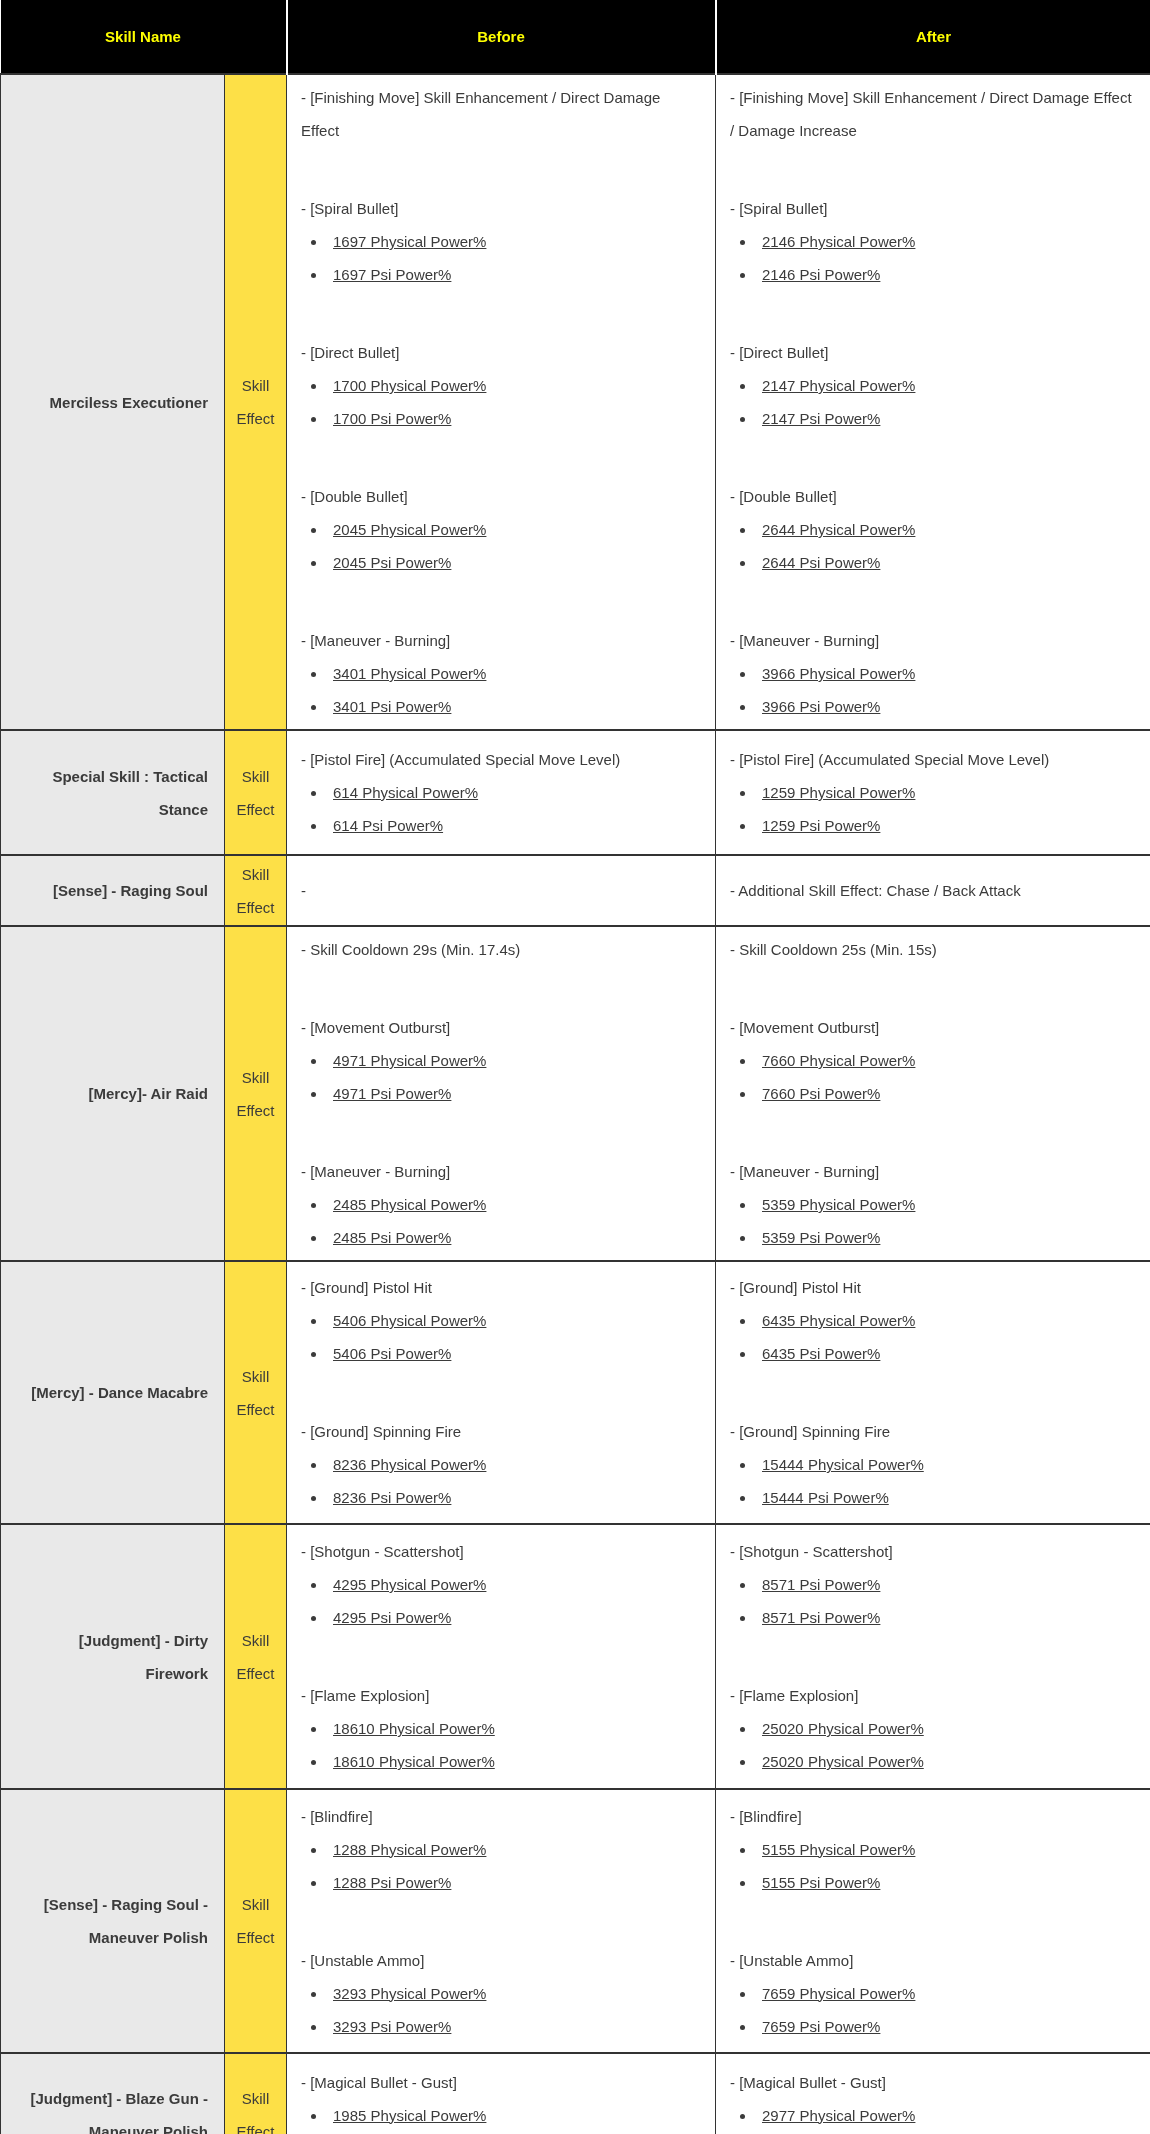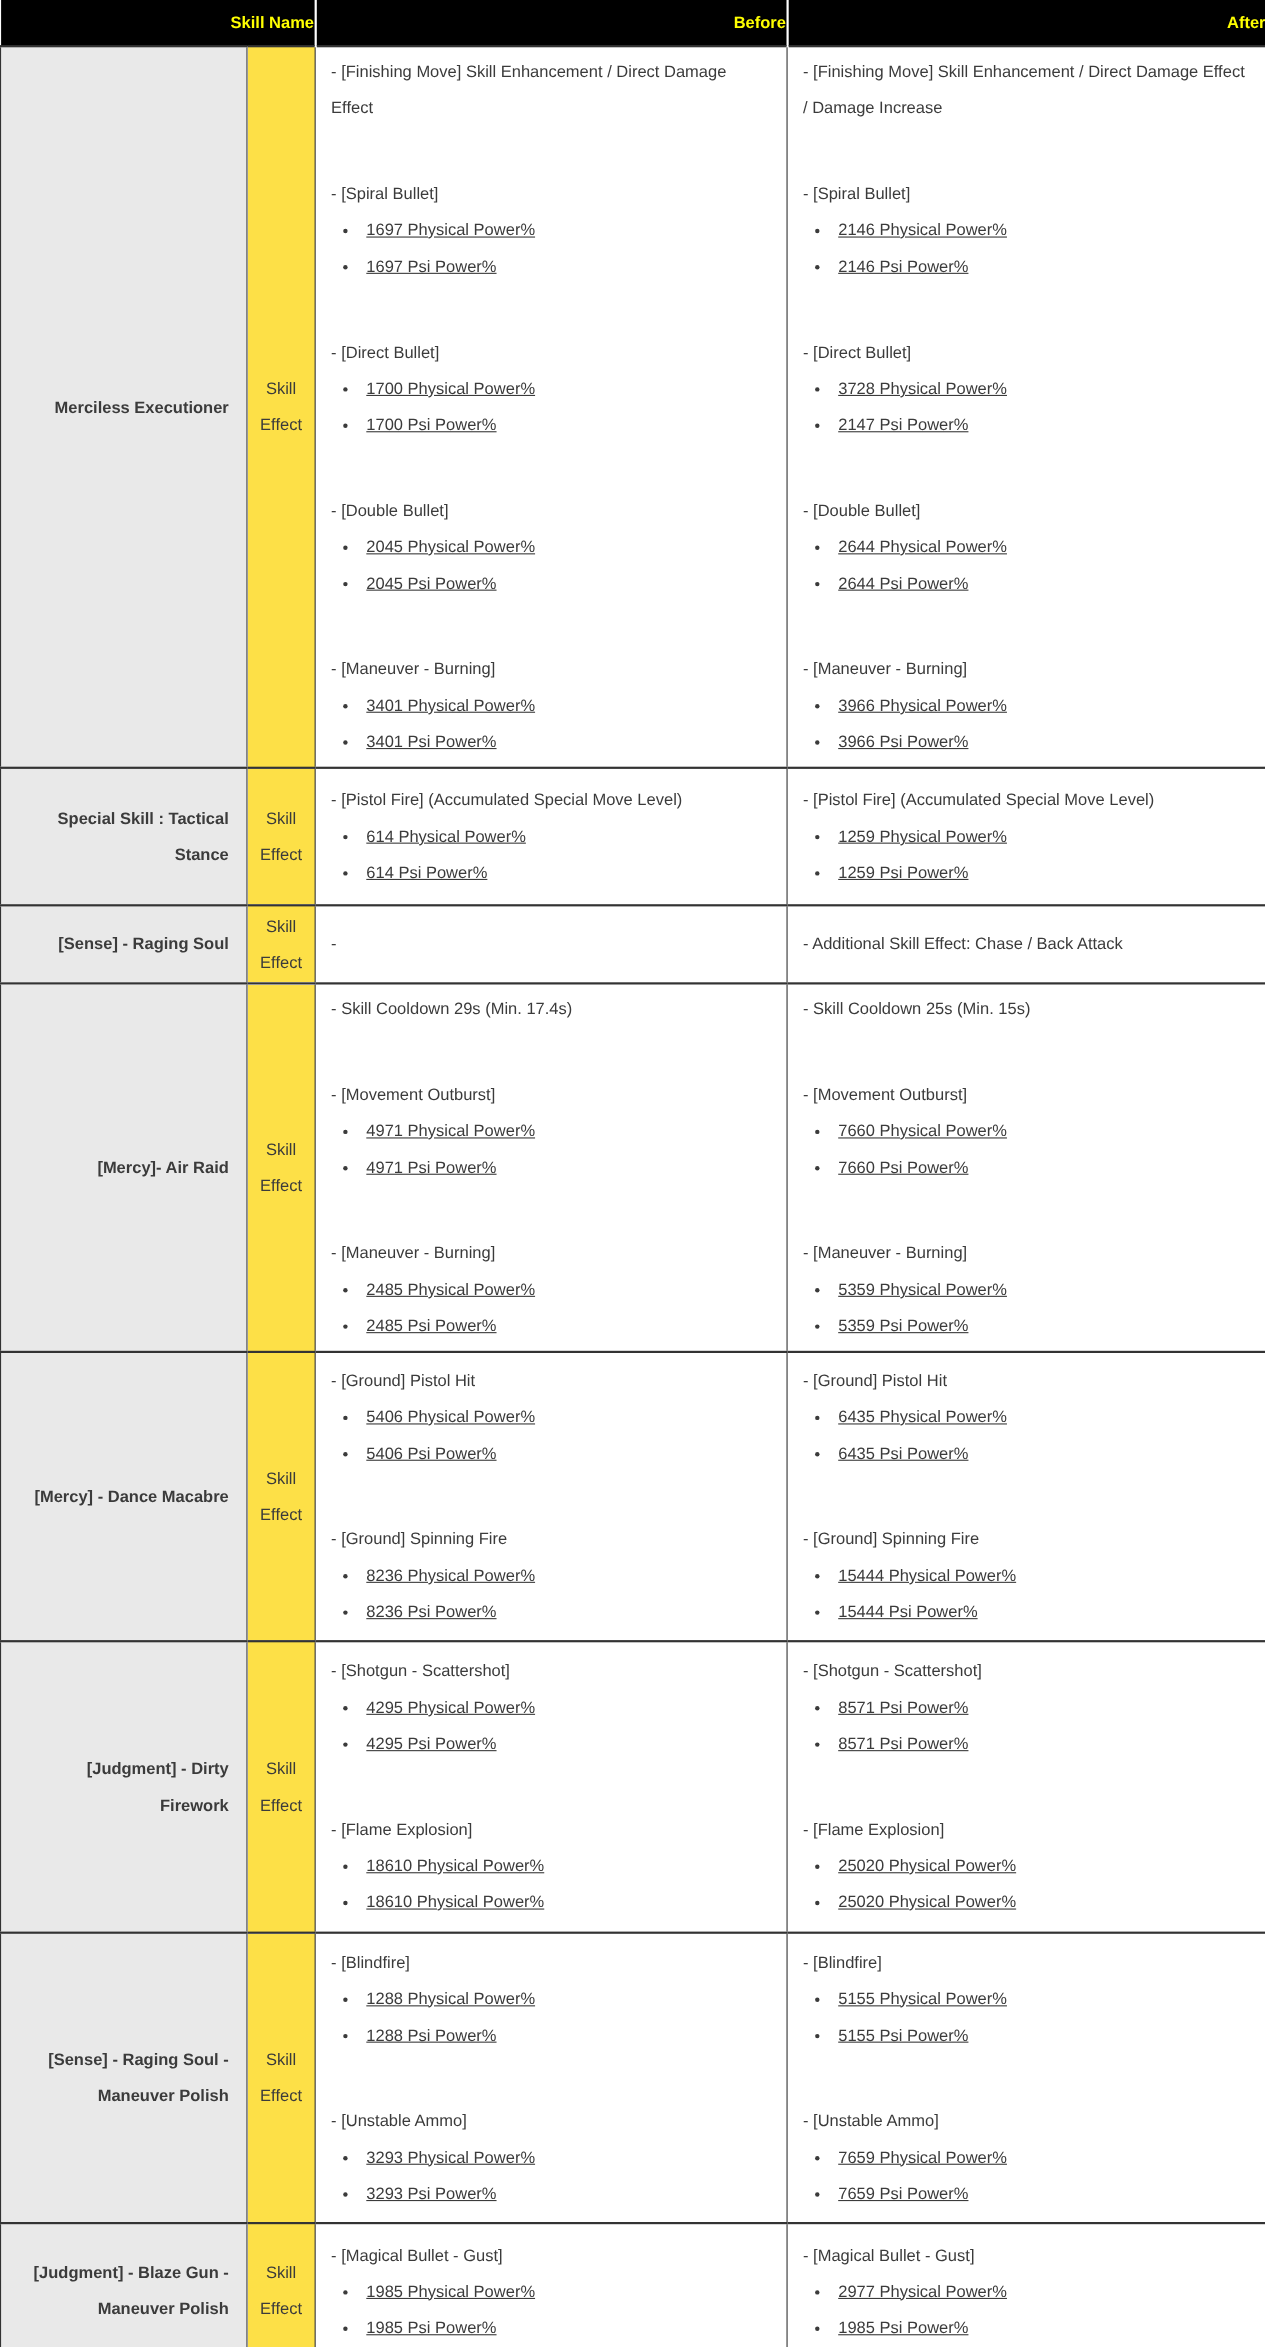--- a/index.html
+++ b/index.html
@@ -20,24 +20,24 @@
   col.c-effect { width: 62px;  }
   col.c-before { width: 429px; }
   col.c-after  { width: 435px; }
 
   thead th {
     background: var(--header-bg, #000000);
     color: var(--header-text, #ffff00);
     font-size: 15px;
     font-weight: 700;
     height: 41px;
-    text-align: right;
+    text-align: center;
     vertical-align: middle;
     border: 0;
-    padding: 0;
+    padding: 16px;
   }
   thead th + th {
     border-left: 2px solid #ffffff;
   }
 
   tbody td {
     border: 1px solid var(--border, #333333);
     border-top-width: 2px;
     border-bottom-width: 2px;
     vertical-align: middle;
@@ -157,21 +157,21 @@
     <p class="section-title">- [Spiral Bullet]</p>
     <ul class="stat-list">
                 <li>2146 Physical Power%</li>
                 <li>2146 Psi Power%</li>
               </ul>
   </div>
 
   <div class="section">
     <p class="section-title">- [Direct Bullet]</p>
     <ul class="stat-list">
-                <li>3728 Physical Power%</li>
+                <li>2147 Physical Power%</li>
                 <li>2147 Psi Power%</li>
               </ul>
   </div>
 
   <div class="section">
     <p class="section-title">- [Double Bullet]</p>
     <ul class="stat-list">
                 <li>2644 Physical Power%</li>
                 <li>2644 Psi Power%</li>
               </ul>

